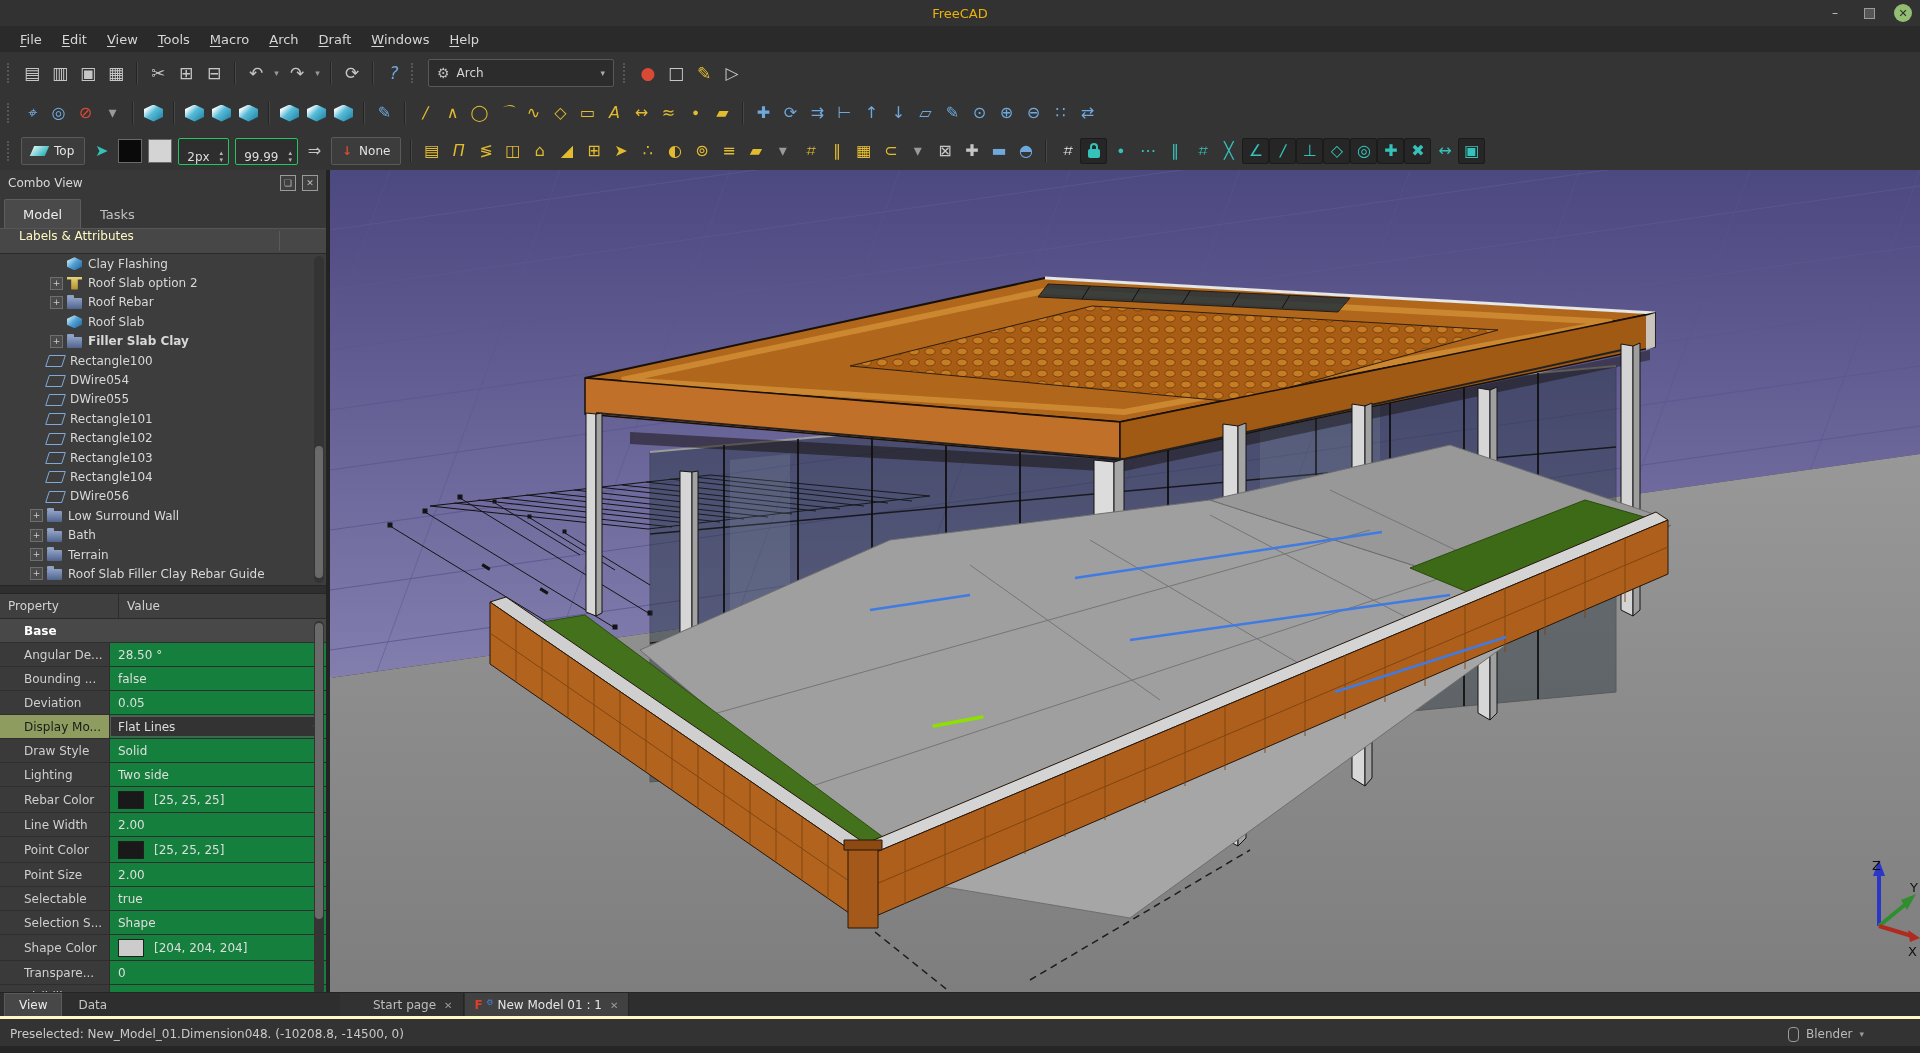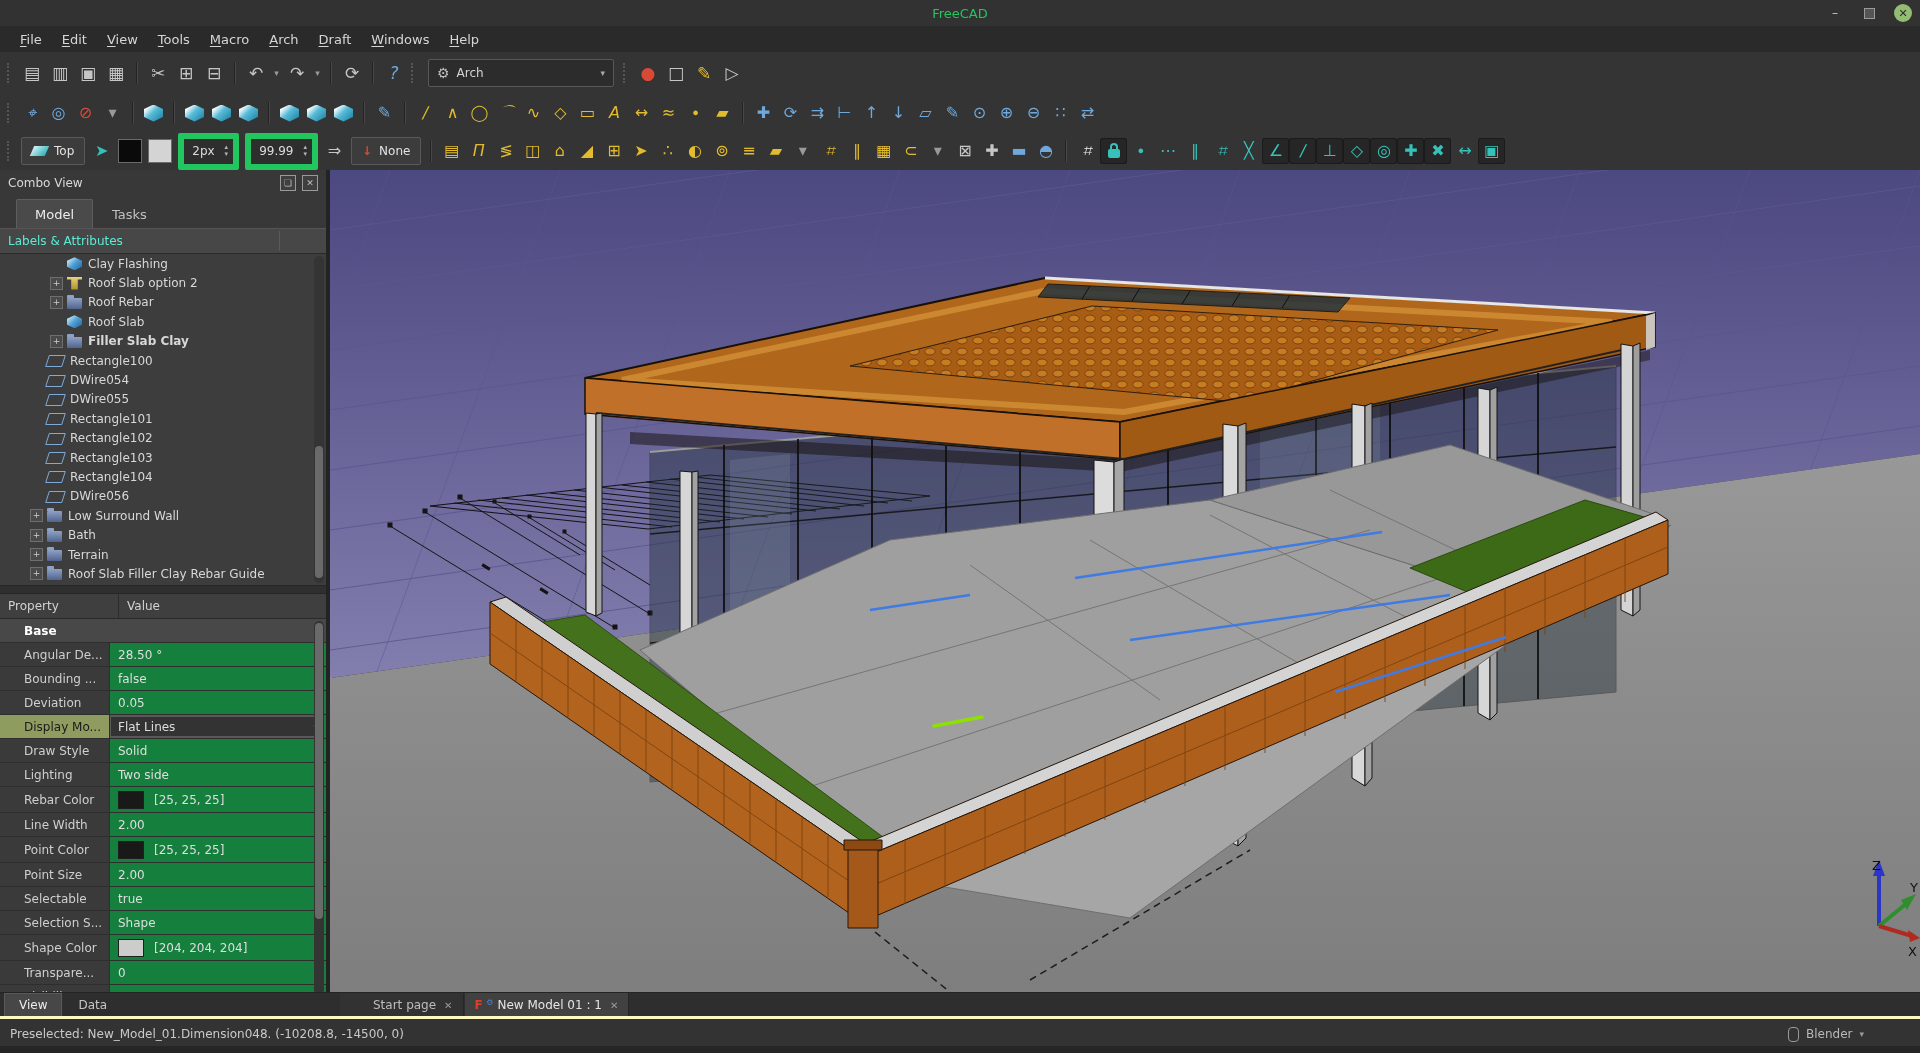--- a/index.html
+++ b/index.html
@@ -5,21 +5,21 @@
   html,body{margin:0;padding:0}
   body{
     width:1920px;height:1053px;overflow:hidden;position:relative;
     background:#2b2b2b;color:#d4d4d4;
     font-family:"DejaVu Sans","Liberation Sans",sans-serif;font-size:12px;
     -webkit-font-smoothing:antialiased;
   }
   
   .titlebar{position:absolute;top:0;left:0;right:0;height:26px;background:#323232;
     display:flex;align-items:center;justify-content:center;border-bottom:1px solid #1f1f1f}
-  .title-text{color:#22c55e;font-size:13px}
+  .title-text{color:#eab308;font-size:13px}
   .win-controls{position:absolute;right:8px;top:0;height:26px;display:flex;gap:16px;align-items:center}
   .wc{width:18px;height:18px;display:flex;align-items:center;justify-content:center;color:#b8b8b8;font-size:12px}
   .wc.maxi i{display:block;width:9px;height:9px;border:1.5px solid #9a9a9a;background:#555}
   .wc.close{background:#93bd72;border-radius:50%;color:#2c2c2c;font-size:11px;font-weight:bold}
   
   .menubar{position:absolute;top:26px;left:0;right:0;height:26px;background:#2a2a2a;
     display:flex;align-items:center;padding-left:10px;border-bottom:1px solid #1d1d1d}
   .menu-item{padding:3px 10px;color:#d6d6d6;font-size:13px;cursor:default}
   .menu-item u{text-decoration:underline;text-underline-offset:2px}
   
@@ -40,40 +40,40 @@
   .tbtn.t{color:#35c2ba}.tbtn.r{color:#d84a35}.tbtn.w{color:#ececec}
   .tbtn.cube .glyph{width:19px;height:17px;font-size:0;
     background:linear-gradient(135deg,#eef8fb 18%,#58bcd8 45%,#177a9e 100%);
     clip-path:polygon(50% 0,100% 27%,100% 73%,50% 100%,0 73%,0 27%)}
   .tbtn.lock .glyph{width:12px;height:9px;background:#35c2ba;border-radius:2px;position:relative;margin-top:5px;font-size:0}
   .tbtn.lock .glyph::before{content:"";position:absolute;left:2px;top:-6px;width:8px;height:7px;
     border:2px solid #35c2ba;border-bottom:none;border-radius:4px 4px 0 0;box-sizing:border-box}
   .wb-select{display:flex;align-items:center;gap:7px;background:#2c2c2c;border:1px solid #585858;
     border-radius:2px;height:26px;padding:0 8px;width:168px;margin:0 6px}
   .wb-select .wb-caret{margin-left:auto;font-size:9px;color:#aaa}
-  .spin{display:flex;align-items:center;background:#2e2e2e;border:6px solid #22c55e;height:25px;
+  .spin{display:flex;align-items:flex-end;background:#2e2e2e;border:1px solid #22c55e;height:25px;
     padding:0 2px 0 8px;border-radius:2px;margin:12px 3px;color:#dcdcdc}
   .spin .arrows{display:flex;flex-direction:column;font-size:7px;color:#b5b5b5;line-height:7px;margin-left:7px;padding:0 3px}
   .tray-btn{display:flex;align-items:center;gap:7px;background:#3c3c3c;border:1px solid #5a5a5a;
     border-radius:2px;height:26px;padding:0 10px;margin:0 3px;color:#e2e2e2}
   .plane-ico{width:15px;height:10px;background:linear-gradient(120deg,#d8f4f5,#28b0b8);transform:skewX(-24deg)}
   .swatchbtn{width:22px;height:22px;border:1px solid #6a6a6a;margin:0 3px}
   .swatchbtn.blk{background:#0a0a0a}.swatchbtn.lgt{background:#d4d4d4}
   
   .dock{position:absolute;left:0;top:170px;width:326px;height:822px;background:#383838;border-right:6px solid #fef9c3}
   .dock-title{height:26px;display:flex;align-items:center;padding:0 8px;color:#d8d8d8;background:#383838}
   .dk-btns{margin-left:auto;display:flex;gap:6px}
   .dk-btn{width:14px;height:14px;border:1px solid #9a9a9a;display:flex;align-items:center;justify-content:center;
     color:#bdbdbd;font-size:9px;background:#3f3f3f}
-  .dock-tabs{height:32px;display:flex;align-items:flex-end;padding-left:16px;background:#383838;border-bottom:1px solid #555}
+  .dock-tabs{height:32px;display:flex;align-items:flex-end;padding-left:4px;background:#383838;border-bottom:1px solid #555}
   .dtab{height:28px;padding:0 18px;display:flex;align-items:center;font-size:13px;color:#c0c0c0;
     border:1px solid transparent;border-bottom:none}
   .dtab.active{background:#4a4a4a;color:#ececec;border-color:#5e5e5e;border-radius:2px 2px 0 0}
-  .tree-header{height:24px;background:#474747;border-bottom:1px solid #2a2a2a;display:flex;align-items:center;
-    padding-left:8px;color:#5eead4;position:relative}
+  .tree-header{height:24px;background:#474747;border-bottom:1px solid #2a2a2a;display:flex;
+    padding-left:19px;color:#fef9c3;position:relative}
   .tree-header::after{content:"";position:absolute;right:46px;top:2px;bottom:2px;width:1px;background:#5a5a5a}
   .tree{height:331px;background:#3d3d3d;overflow:hidden;position:relative}
   .trow{height:19.4px;display:flex;align-items:center;color:#d8d8d8;font-size:12px;white-space:nowrap}
   .trow.lv1{padding-left:30px}.trow.lv2{padding-left:50px}
   .texp{width:11px;height:11px;margin-right:4px;background:#4a4a4a;border:1px solid #6e6e6e;flex:none;
     display:flex;align-items:center;justify-content:center;visibility:hidden;color:#cdcdcd;font-size:9px;line-height:1}
   .texp::before{content:"+"}
   .trow.exp .texp{visibility:visible}
   .ticon{width:15px;height:13px;margin-right:6px;flex:none;position:relative}
   .trow.ic-cube .ticon{background:linear-gradient(135deg,#bfe2f2 15%,#4f9fd4 50%,#23639c 100%);

